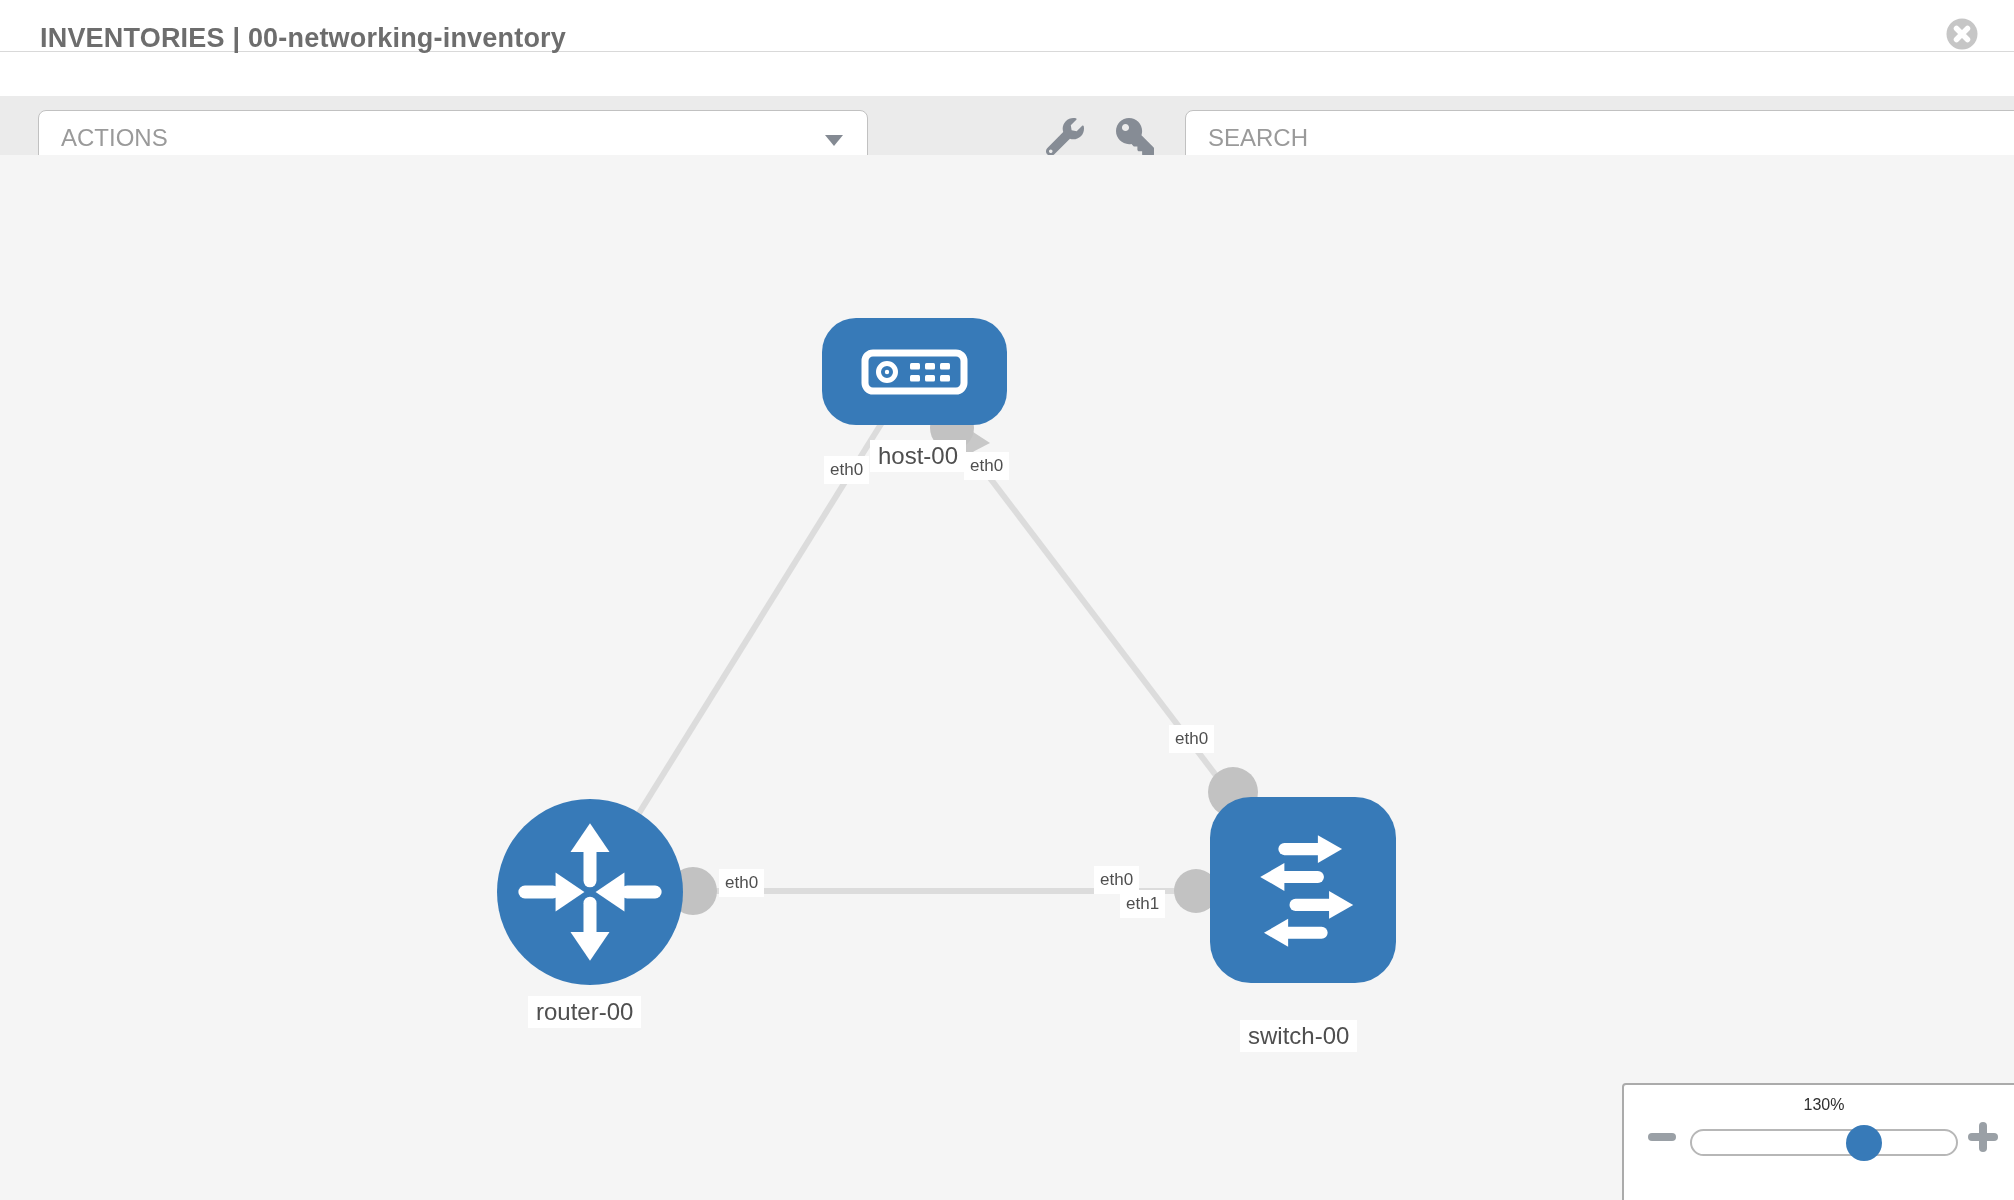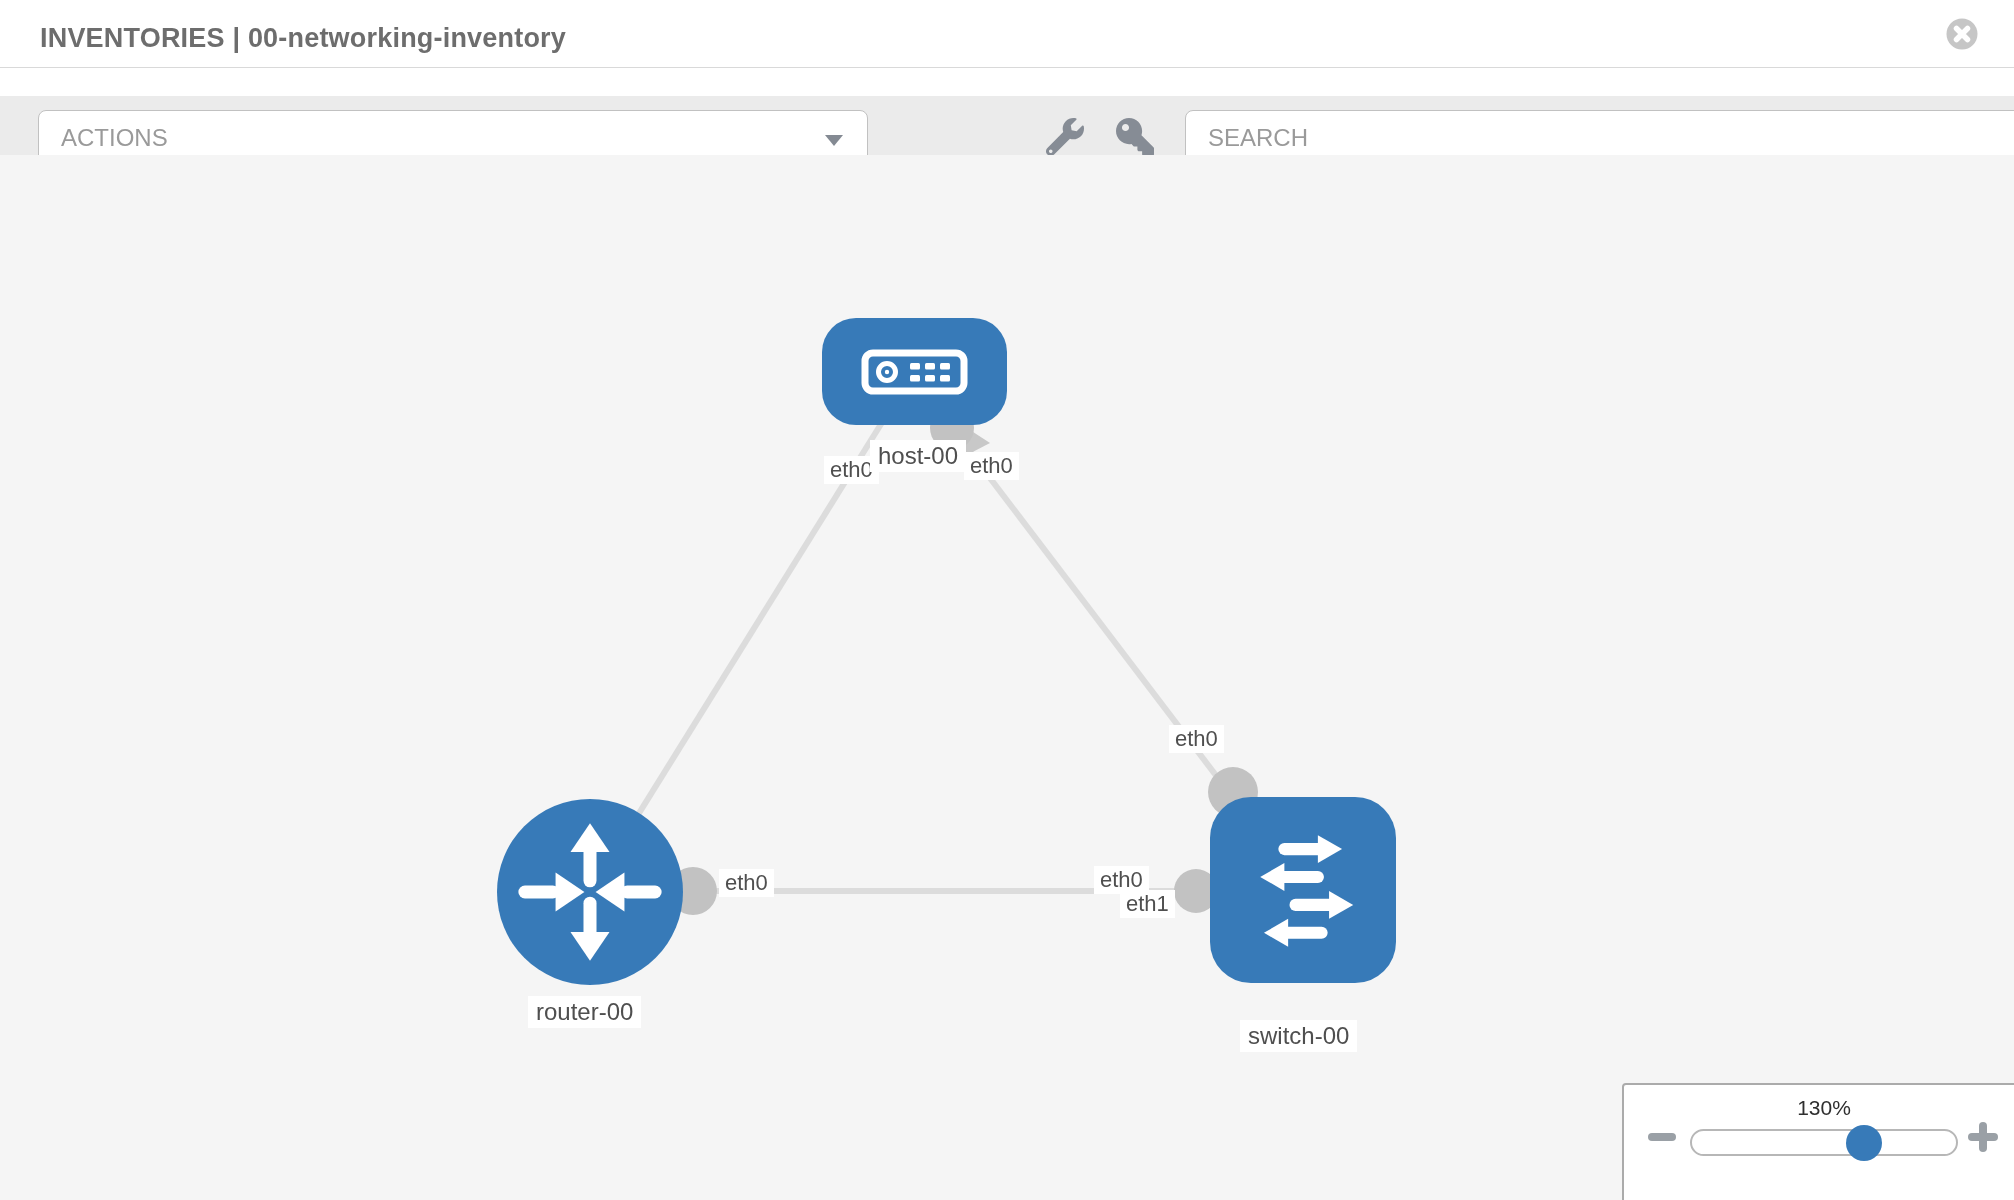--- a/index.html
+++ b/index.html
@@ -1,59 +1,59 @@
 <!DOCTYPE html>
 <html><head>
 <meta charset="utf-8">
 <style>
   * { margin:0; padding:0; box-sizing:border-box; }
   body { font-family:"Liberation Sans", sans-serif; background:#fff; }
   .screen { position:relative; width:2014px; height:1200px; overflow:hidden; background:#fff; }
 
   
-  .header { position:absolute; left:0; top:0; width:2014px; height:68px; background:#fff; border-bottom:1px solid #d9d9d9; }
+  .header { position:absolute; left:0; top:0; width:2014px; height:52px; background:#fff; border-bottom:1px solid #d9d9d9; }
   .page-title { position:absolute; left:40px; top:0; height:72px; line-height:76px; font-size:27px; font-weight:bold; color:#6d6d6d; letter-spacing:0.2px; }
   .close-btn { position:absolute; left:1946px; top:18px; width:32px; height:32px; cursor:pointer; }
 
   
   .toolbar { position:absolute; left:0; top:72px; width:2014px; height:83px; background:#ebebeb; border-bottom:1px solid #d4d4d4;margin-top:24px; }
   .selbox { position:absolute; top:14px; height:56px; background:#fff; border:1px solid #c1c1c1; border-radius:8px; }
   .selbox .sel-text { position:absolute; left:22px; top:0; height:54px; line-height:54px; font-size:24px; color:#9a9a9a; }
   .caret { position:absolute; right:24px; top:24px; width:0; height:0; border-left:9px solid transparent; border-right:9px solid transparent; border-top:11px solid #848a93; }
   .actions-box { left:38px; width:830px; }
   .search-box { left:1185px; width:939px; }
   .tool-icon { position:absolute; top:22px; width:38px; height:38px; cursor:pointer; }
   .wrench { left:1046px; }
   .key { left:1116px; }
 
   
   .canvas { position:absolute; left:0; top:155px; width:2014px; height:1045px; background:#f5f5f5; overflow:hidden; }
   .links-layer { position:absolute; left:0; top:0; z-index:1; }
 
-  .nlabel { position:absolute; z-index:3; background:#fff; color:#4f4f4f; font-size:22px; line-height:26px; padding:1px 6px; white-space:nowrap; }
+  .nlabel { position:absolute; z-index:3; background:#fff; color:#4f4f4f; font-size:17px; line-height:26px; padding:1px 6px; white-space:nowrap; }
   .nlabel.big { font-size:24px; line-height:30px; padding:1px 8px; }
 
   .node { position:absolute; z-index:4; cursor:pointer; }
   .node-host { left:822px; top:163px; }
   .node-router { left:497px; top:644px; }
   .node-switch { left:1208px; top:642px; }
 
   .lbl-host { left:870px; top:285px; z-index:3; }
   .lbl-host-eth-left { left:824px; top:301px; z-index:2; }
   .lbl-host-eth-right { left:964px; top:297px; }
   .lbl-router { left:528px; top:841px; }
   .lbl-router-eth { left:719px; top:714px; }
   .lbl-switch { left:1240px; top:841px;margin-top:24px; }
   .lbl-switch-eth-top { left:1169px; top:570px; }
   .lbl-olap-a { left:1094px; top:711px; z-index:2; }
   .lbl-olap-b { left:1120px; top:711px; z-index:3;margin-top:24px; }
 
   
   .zoom-panel { position:absolute; left:1622px; top:928px; width:410px; height:140px; background:#fff; border:2px solid #ababab; border-radius:4px; z-index:6; }
-  .zoom-level { position:absolute; left:120px; top:11px; width:160px; text-align:center; font-size:21px; color:#2f2f2f; }
+  .zoom-level { position:absolute; left:120px; top:11px; width:160px; text-align:center; font-size:16px; color:#2f2f2f; }
   .zoom-minus { position:absolute; left:24px; top:48px; width:28px; height:8px; border-radius:4px; background:#9aa0a6; cursor:pointer; }
   .zoom-plus { position:absolute; left:344px; top:37px; width:30px; height:30px; cursor:pointer; }
   .zoom-plus .pbar-h { position:absolute; left:0; top:11px; width:30px; height:8px; border-radius:4px; background:#9aa0a6; }
   .zoom-plus .pbar-v { position:absolute; left:11px; top:0; width:8px; height:30px; border-radius:4px; background:#9aa0a6; }
   .zoom-track { position:absolute; left:66px; top:44px; width:268px; height:27px; background:#fff; border:2px solid #b7b7b7; border-radius:14px; cursor:pointer; }
   .zoom-thumb { position:absolute; left:222px; top:40px; width:36px; height:36px; border-radius:50%; background:#377ab8; cursor:pointer; }
 </style>
 </head>
 <body>
 

